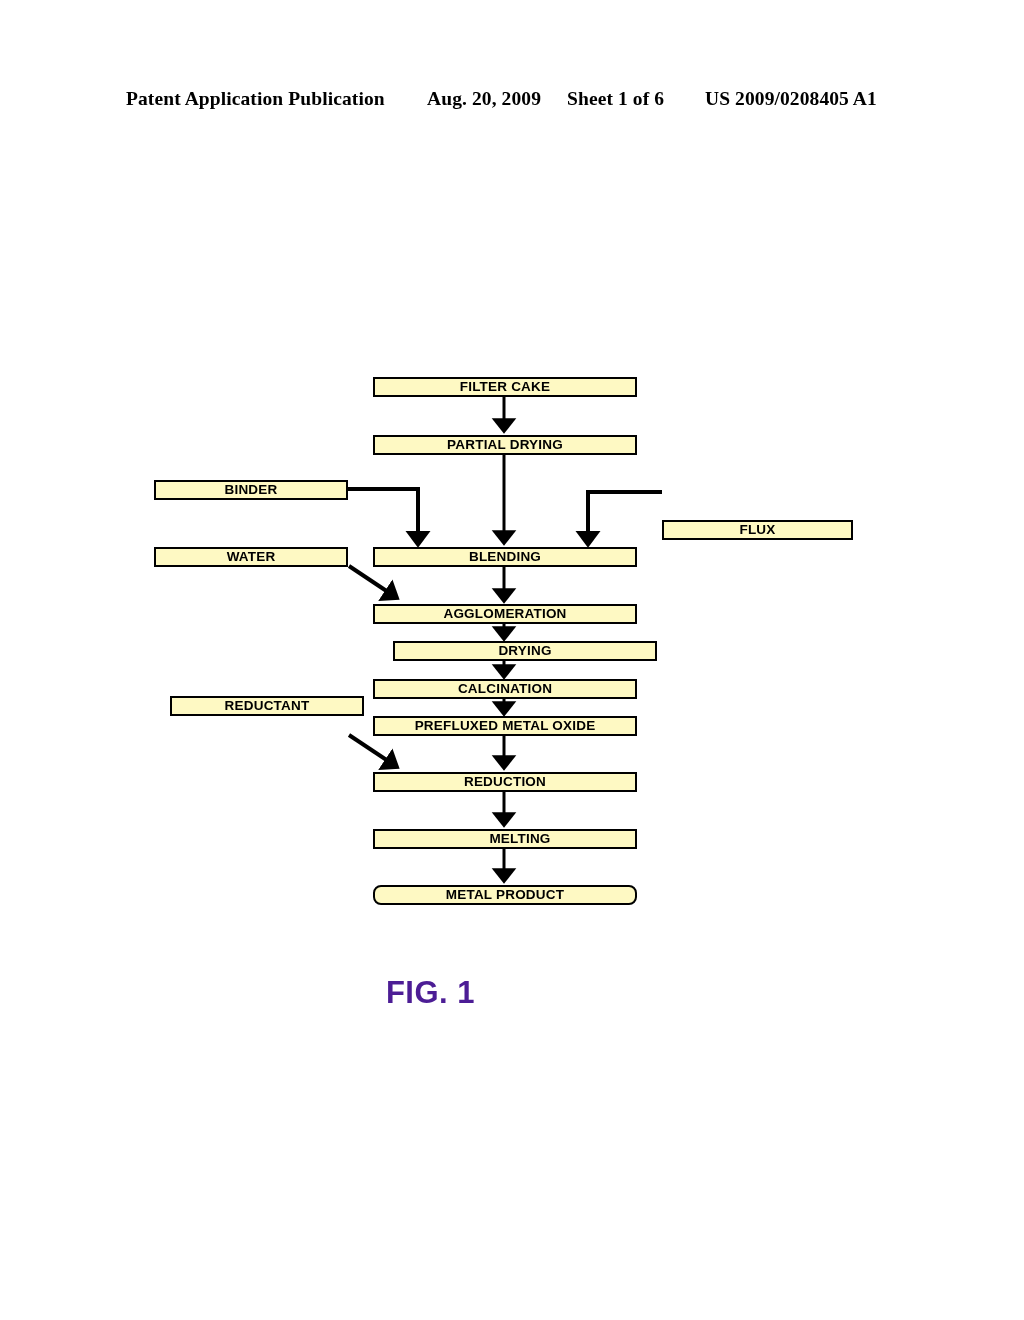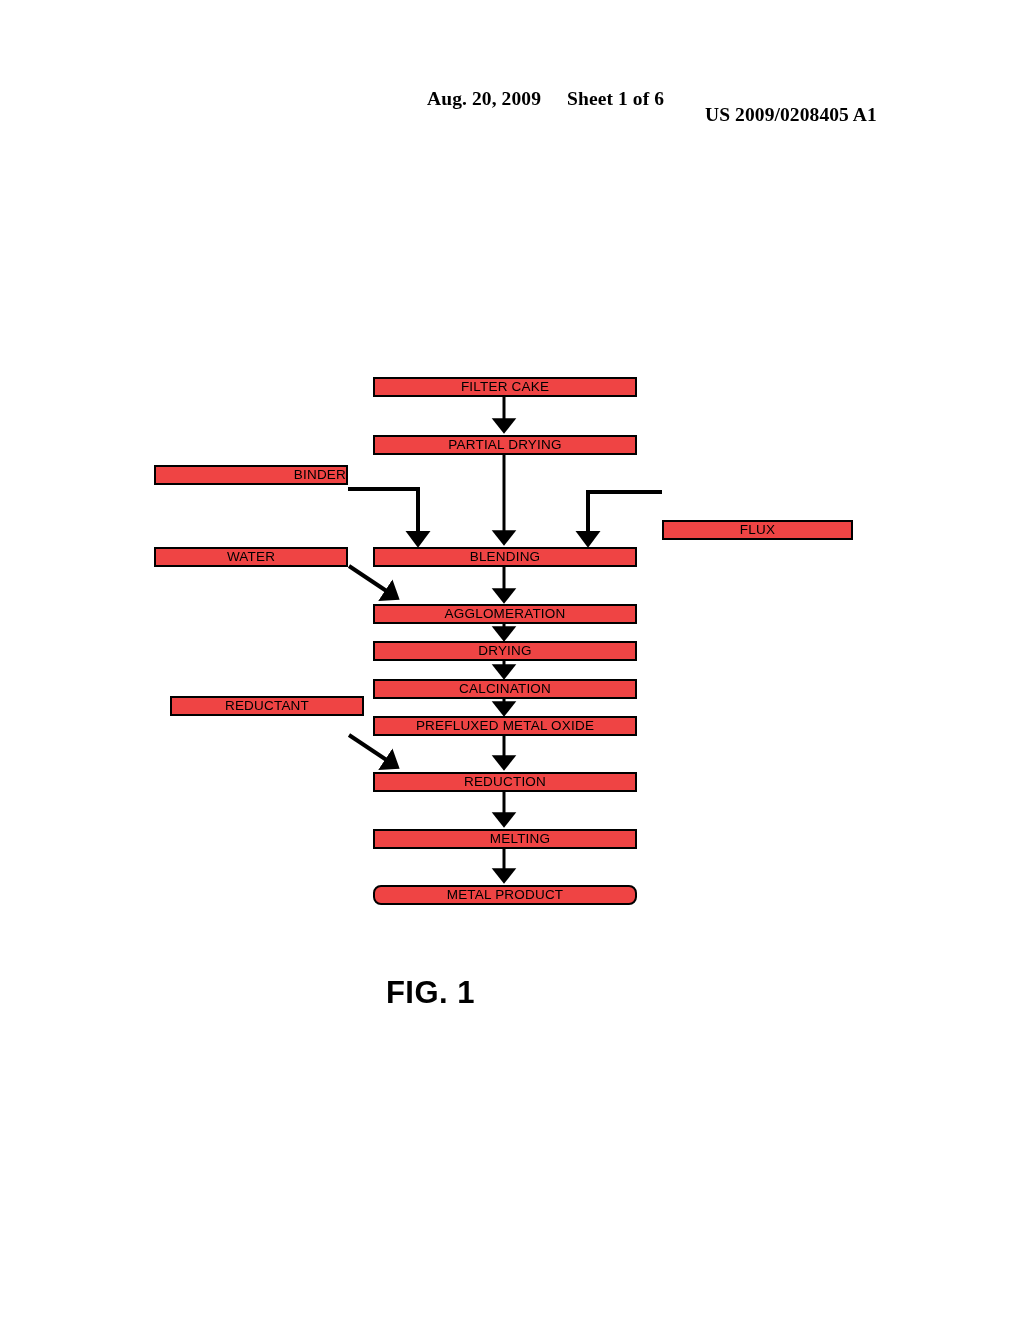--- a/index.html
+++ b/index.html
@@ -42,21 +42,21 @@
   }
   .hdr-sheet {
     position: absolute;
     left: 567px;
     top: 0;
     text-align: center;
   }
   .hdr-docnum {
     position: absolute;
     left: 705px;
-    top: 16px;
+    top: 0;
     text-align: right;
   }
 
   
   .figure {
     position: absolute;
     left: 0;
     top: 0;
     width: 1024px;
     height: 1320px;
@@ -68,26 +68,26 @@
     width: 1024px;
     height: 1320px;
     overflow: visible;
   }
 
   
   .node {
     position: absolute;
     box-sizing: border-box;
     border: 2px solid #000000;
-    background: #ef4444;
+    background: #fef9c3;
     display: flex;
     align-items: center;
     justify-content: center;
     font-family: "Liberation Sans", sans-serif;
-    font-weight: normal;
+    font-weight: bold;
     font-size: 13.5px;
     letter-spacing: 0.2px;
     line-height: 1;
     white-space: nowrap;
     color: #000000;
   }
   .node-main {
     left: 373px;
     width: 264px;
     height: 20px;
@@ -101,50 +101,51 @@
     left: 662px;
     width: 191px;
     height: 20px;
   }
 
   
   .n-filter-cake       { top: 377px; }
   .n-partial-drying    { top: 435px; }
   .n-blending          { top: 547px; }
   .n-agglomeration     { top: 604px; }
-  .n-drying            { top: 641px; }
+  .n-drying            { top: 641px; margin-left: 20px; }
   .n-calcination       { top: 679px; }
   .n-prefluxed         { top: 716px; }
   .n-reduction         { top: 772px; }
   .n-melting           { top: 829px; padding-left: 30px; }
   .n-metal-product     { top: 885px; border-radius: 8px; }
 
-  .n-binder            { top: 465px; justify-content: flex-end; }
+  .n-binder            { top: 480px; }
   .n-water             { top: 547px; }
   .n-reductant         { top: 696px; margin-left: 16px; }
   .n-flux              { top: 473px; margin-top: 47px; }
 
   
   .fig-caption {
     position: absolute;
     left: 0;
     top: 975px;
     width: 861px;
     text-align: center;
     font-family: "Liberation Sans", sans-serif;
     font-weight: bold;
     font-size: 31px;
     letter-spacing: 0.5px;
-    color: #000000;
+    color: #4c1d95;
   }
 </style>
 </head>
 <body>
 
 <div class="page-header">
+  <span class="hdr-pub">Patent Application Publication</span>
   <span class="hdr-date">Aug. 20, 2009</span>
   <span class="hdr-sheet">Sheet 1 of 6</span>
   <span class="hdr-docnum">US 2009/0208405 A1</span>
 </div>
 
 <div class="figure">
 
   <svg viewBox="0 0 1024 1320">
     <defs>
       <marker id="arrowhead" markerWidth="9" markerHeight="9" refX="3.6" refY="4.5" orient="auto" markerUnits="strokeWidth">

